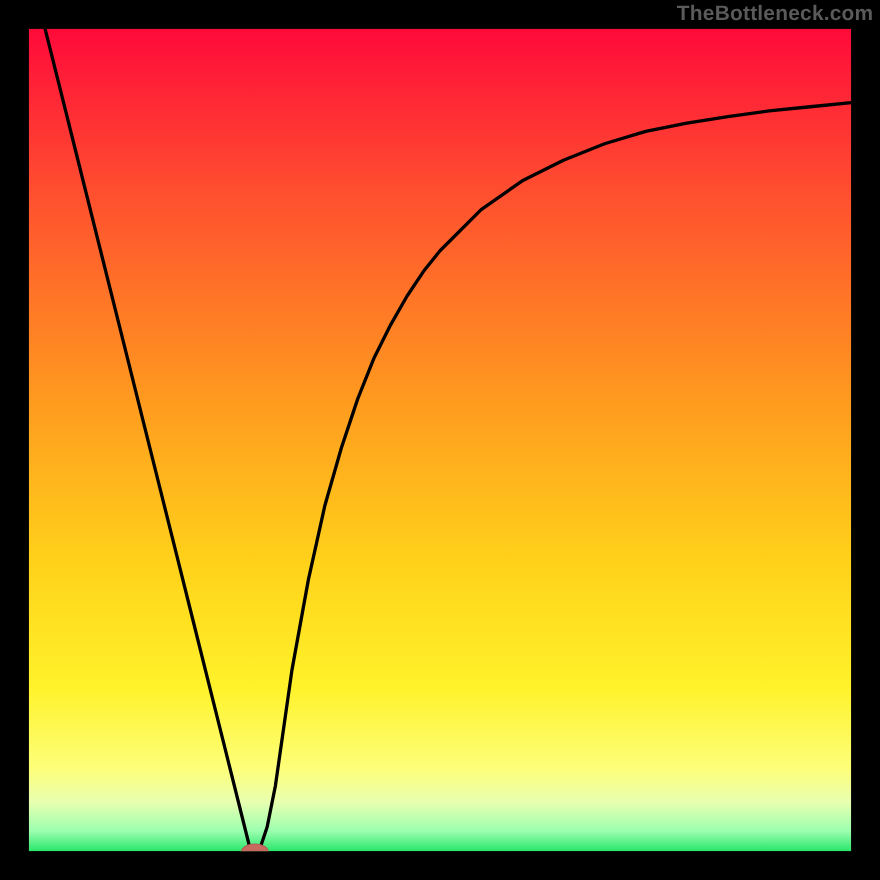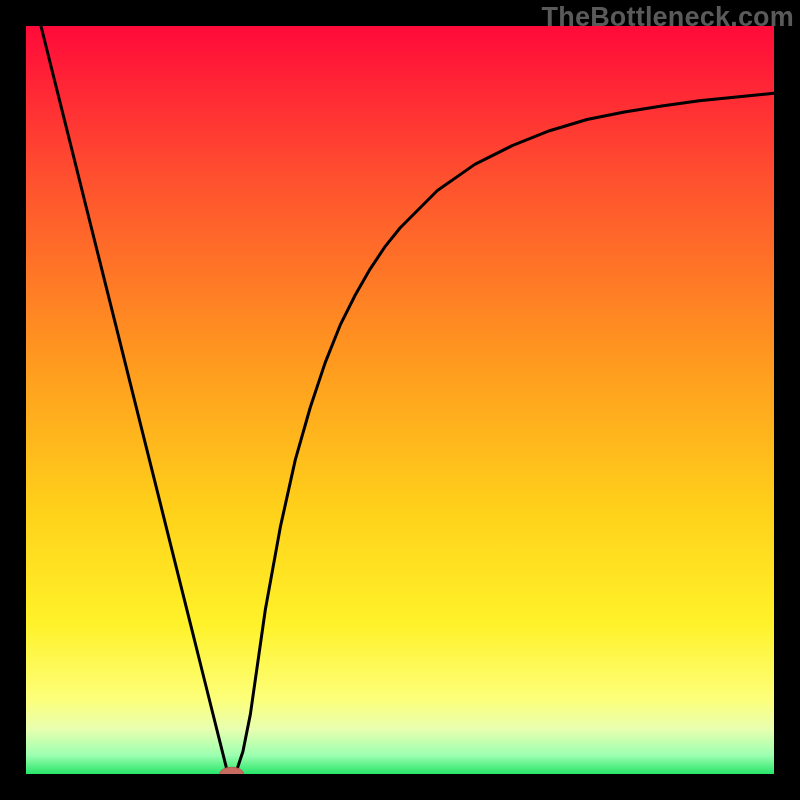--- a/index.html
+++ b/index.html
@@ -22,21 +22,21 @@
     left: 26px;
     top: 26px;
     width: 748px;
     height: 748px;
     overflow: hidden;
   }
   .watermark {
     position: absolute;
     top: 2px;
     right: 6px;
-    font-size: 27px;
+    font-size: 19px;
     font-weight: 600;
     color: #5a5a5a;
     letter-spacing: 0.2px;
     user-select: none;
   }
   svg { display: block; }
 </style>
 </head>
 <body>
 

